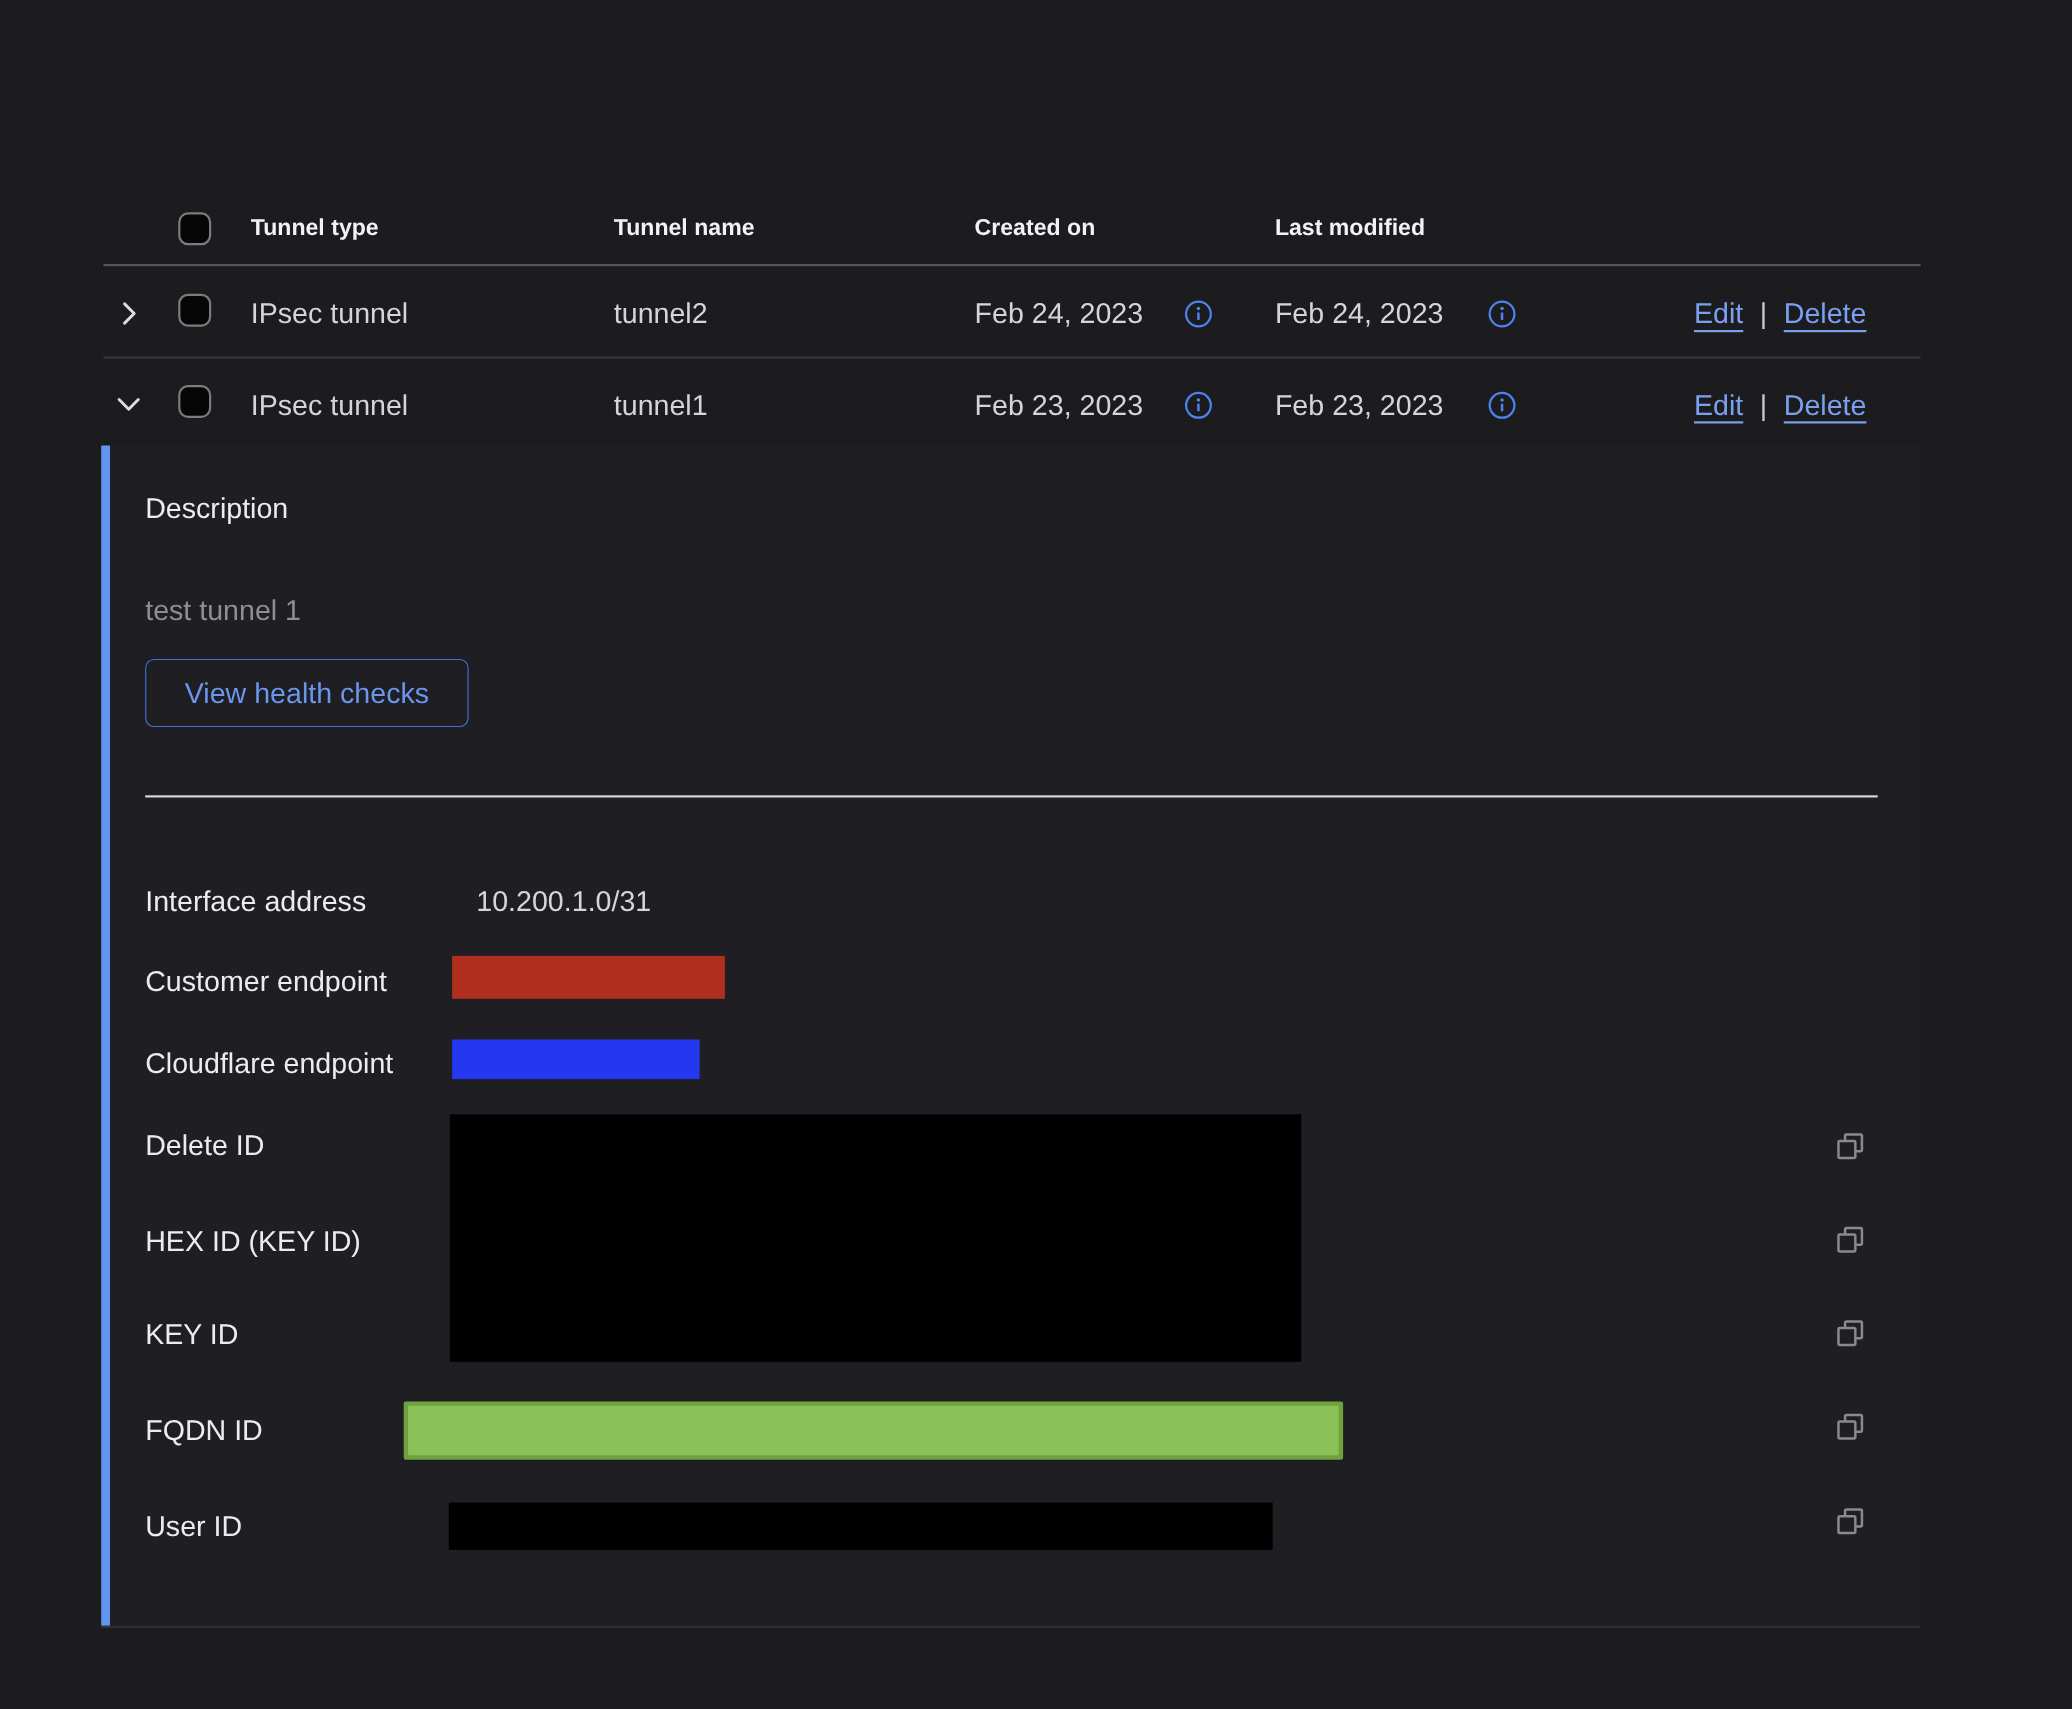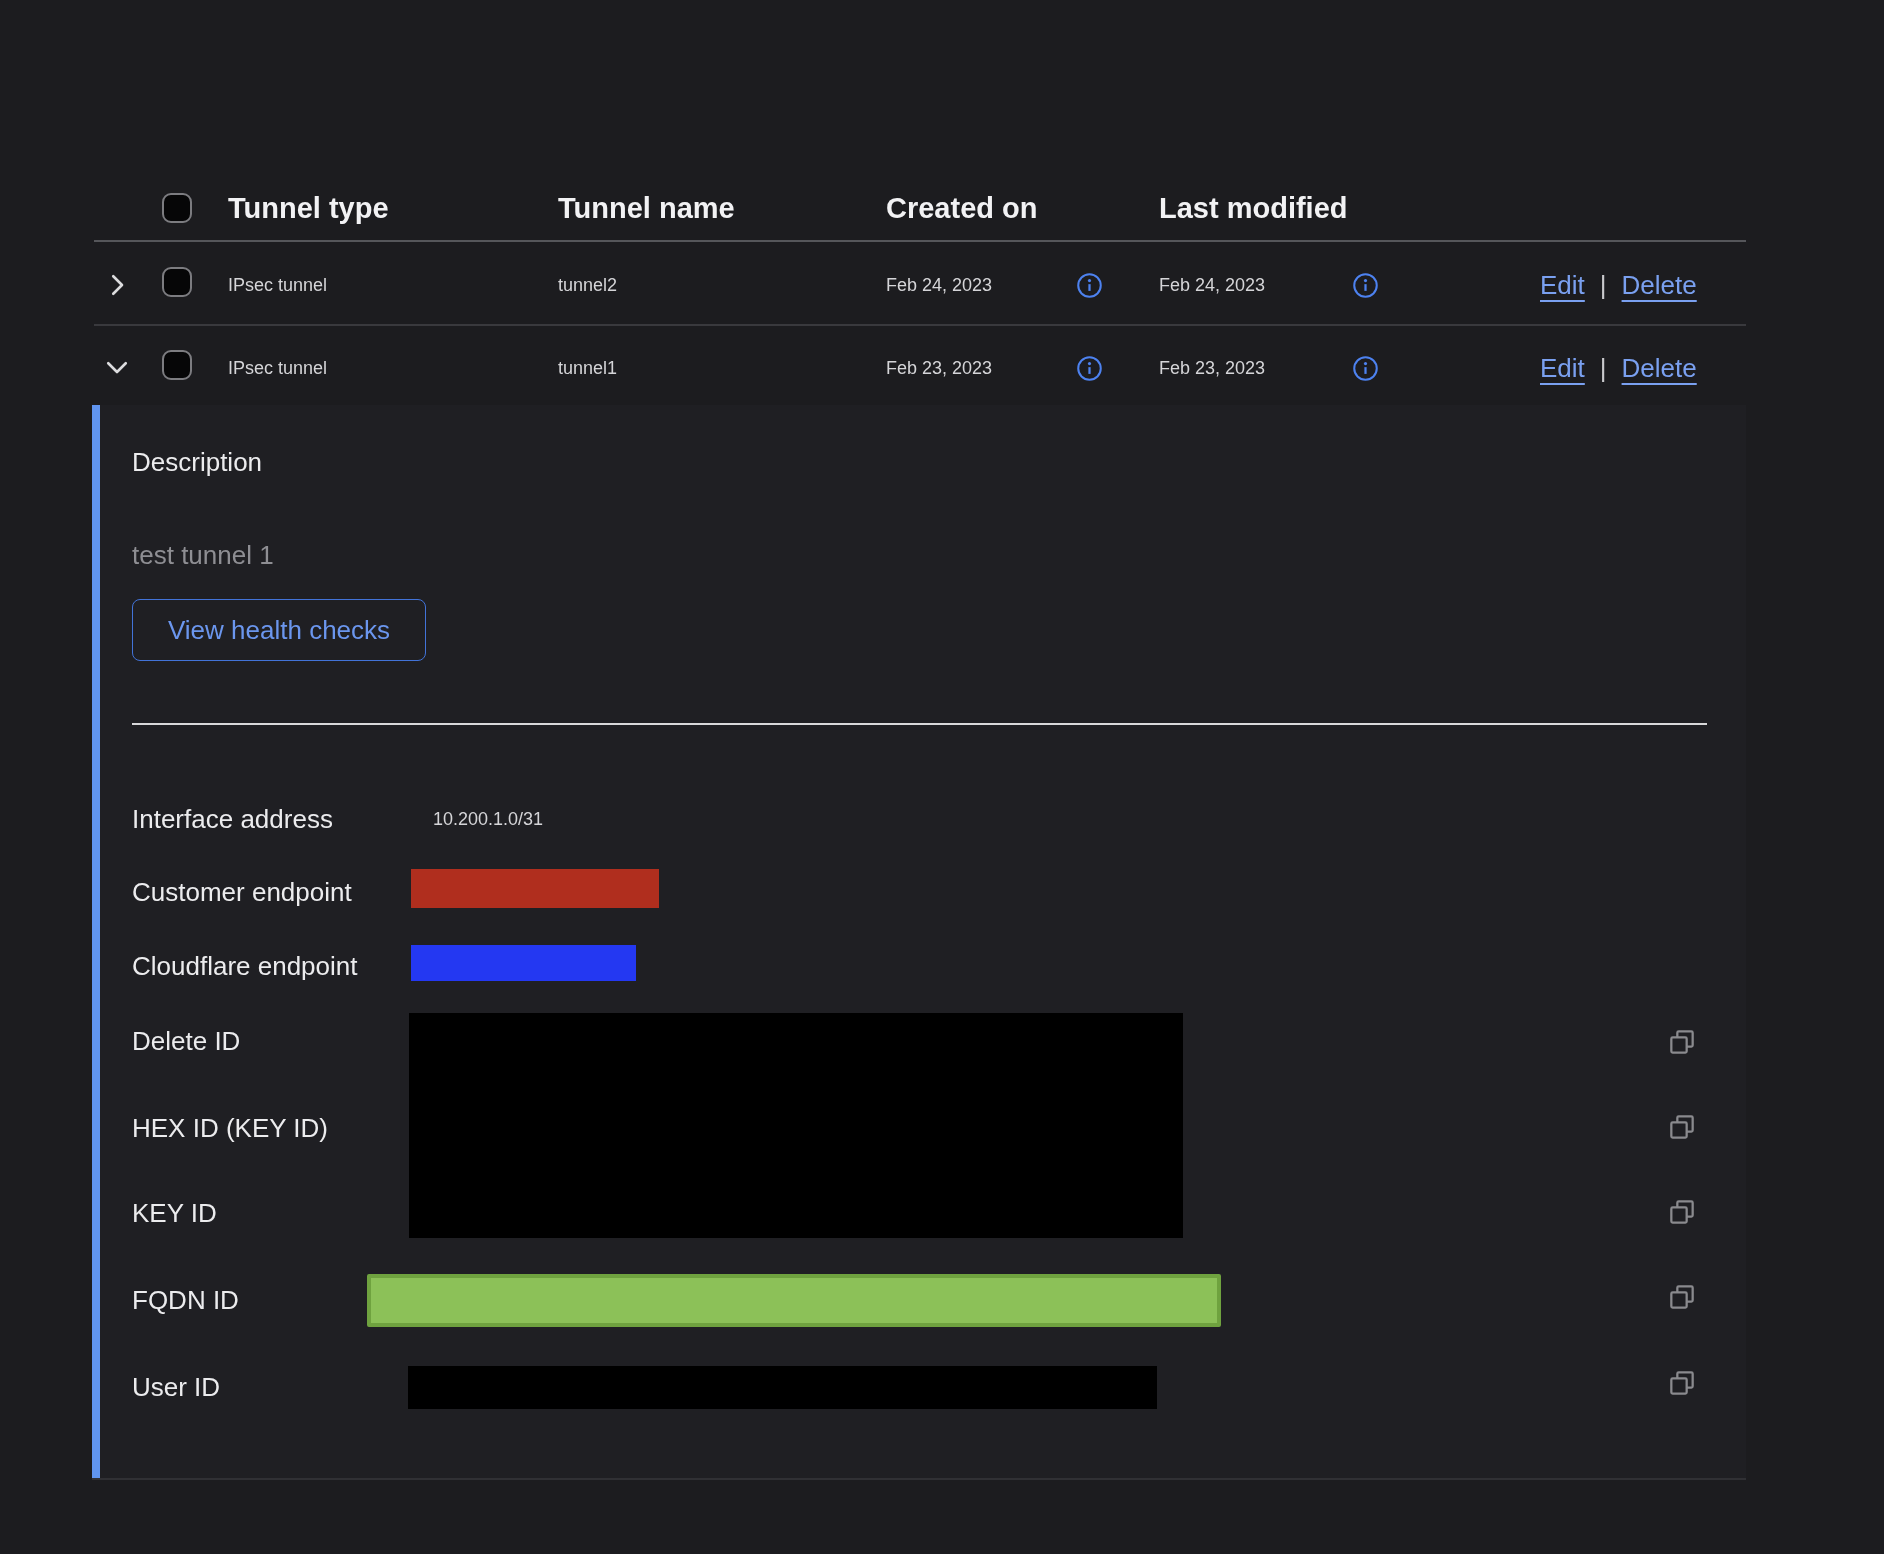--- a/index.html
+++ b/index.html
@@ -27,29 +27,29 @@
     font-family: inherit;
     display: flex; align-items: center; justify-content: center;
     gap: 11px;
     cursor: pointer;
   }
 
   
   .hdr-text {
     position: absolute;
     color: #f2f2f4;
-    font-size: 29px;
+    font-size: 21px;
     font-weight: 700;
     line-height: 32px;
     white-space: nowrap;
   }
   .cell-text {
     position: absolute;
     color: #d5d5d8;
-    font-size: 18px;
+    font-size: 26px;
     line-height: 32px;
     white-space: nowrap;
   }
   .rule { position: absolute; height: 1.5px; background: #39393d; }
   .rule.hdr { background: #55565a; }
 
   .checkbox {
     position: absolute;
     width: 30px; height: 30px;
     border: 2px solid #7c7c80;

